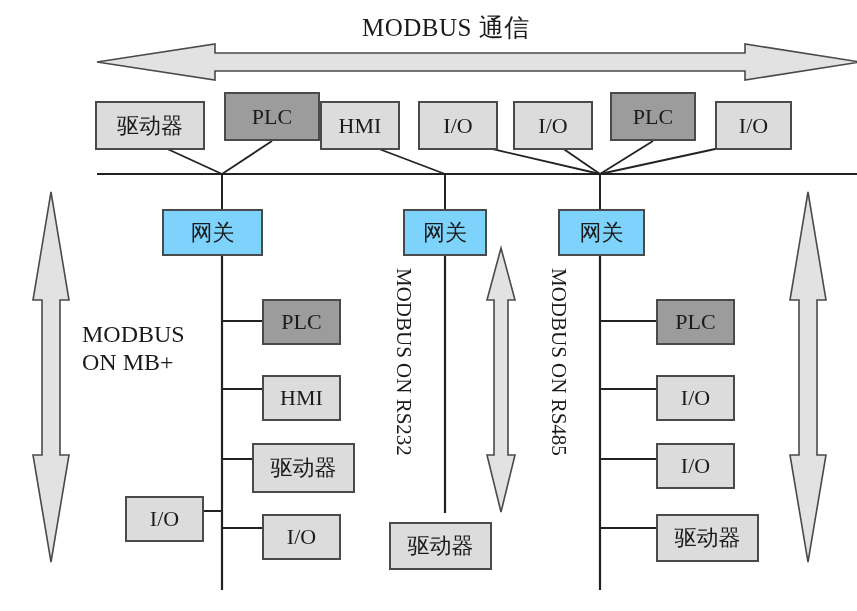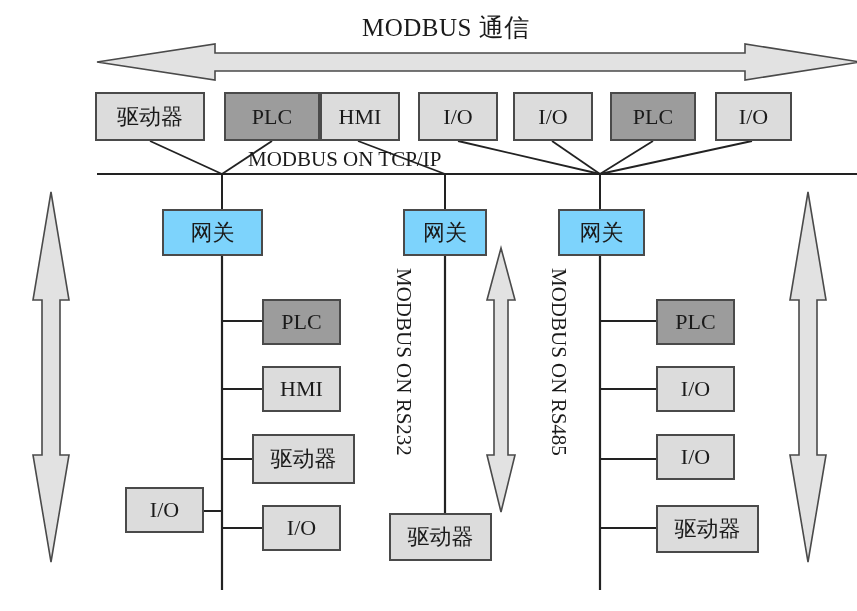--- a/index.html
+++ b/index.html
@@ -28,21 +28,21 @@
     box-sizing: border-box;
     border: 2px solid #4a4a4a;
     display: flex;
     align-items: center;
     justify-content: center;
     font-family: "Liberation Serif", "DejaVu Serif", serif;
     color: #1a1a1a;
     line-height: 1;
     z-index: 5;
   }
-  .fill-light { background: #dcdcdc; }
+  .fill-light { background: #dcdcdc; margin-top: 9px; }
   .fill-dark  { background: #9c9c9c; justify-content: center; }
   .fill-mid   { background: #7dd3fc; }
 
   .label-text {
     position: absolute;
     font-family: "Liberation Serif", "DejaVu Serif", serif;
     color: #1a1a1a;
     white-space: nowrap;
     z-index: 6;
   }
@@ -157,34 +157,35 @@
   </div>
 
   <div class="node-box fill-dark" style="left:610px; top:92px; width:86px; height:49px; font-size:22px;">
     <span>PLC</span>
   </div>
 
   <div class="node-box fill-light" style="left:715px; top:92px; width:77px; height:49px; font-size:22px;">
     <span>I/O</span>
   </div>
 
-  <div class="label-text bus-label" style="left:248px; top:147px;">MODBUS ON TCP/IP</div>
 
   <div class="node-box fill-mid" style="left:162px; top:209px; width:101px; height:47px; font-size:22px;">
     <span>网关</span>
   </div>
 
   <div class="node-box fill-mid" style="left:403px; top:209px; width:84px; height:47px; font-size:22px;">
     <span>网关</span>
   </div>
 
   <div class="node-box fill-mid" style="left:558px; top:209px; width:87px; height:47px; font-size:22px;">
     <span>网关</span>
   </div>
 
+  <div class="label-text side-label" style="left:82px; top:320px;">MODBUS
+ON MB+</div>
 
   <div class="label-text vertical-label" style="left:416px; top:268px;">MODBUS ON RS232</div>
 
   <div class="label-text vertical-label" style="left:571px; top:268px;">MODBUS ON RS485</div>
 
   <div class="node-box fill-dark" style="left:262px; top:299px; width:79px; height:46px; font-size:22px;">
     <span>PLC</span>
   </div>
 
   <div class="node-box fill-light" style="left:262px; top:366px; width:79px; height:46px; font-size:22px;">

